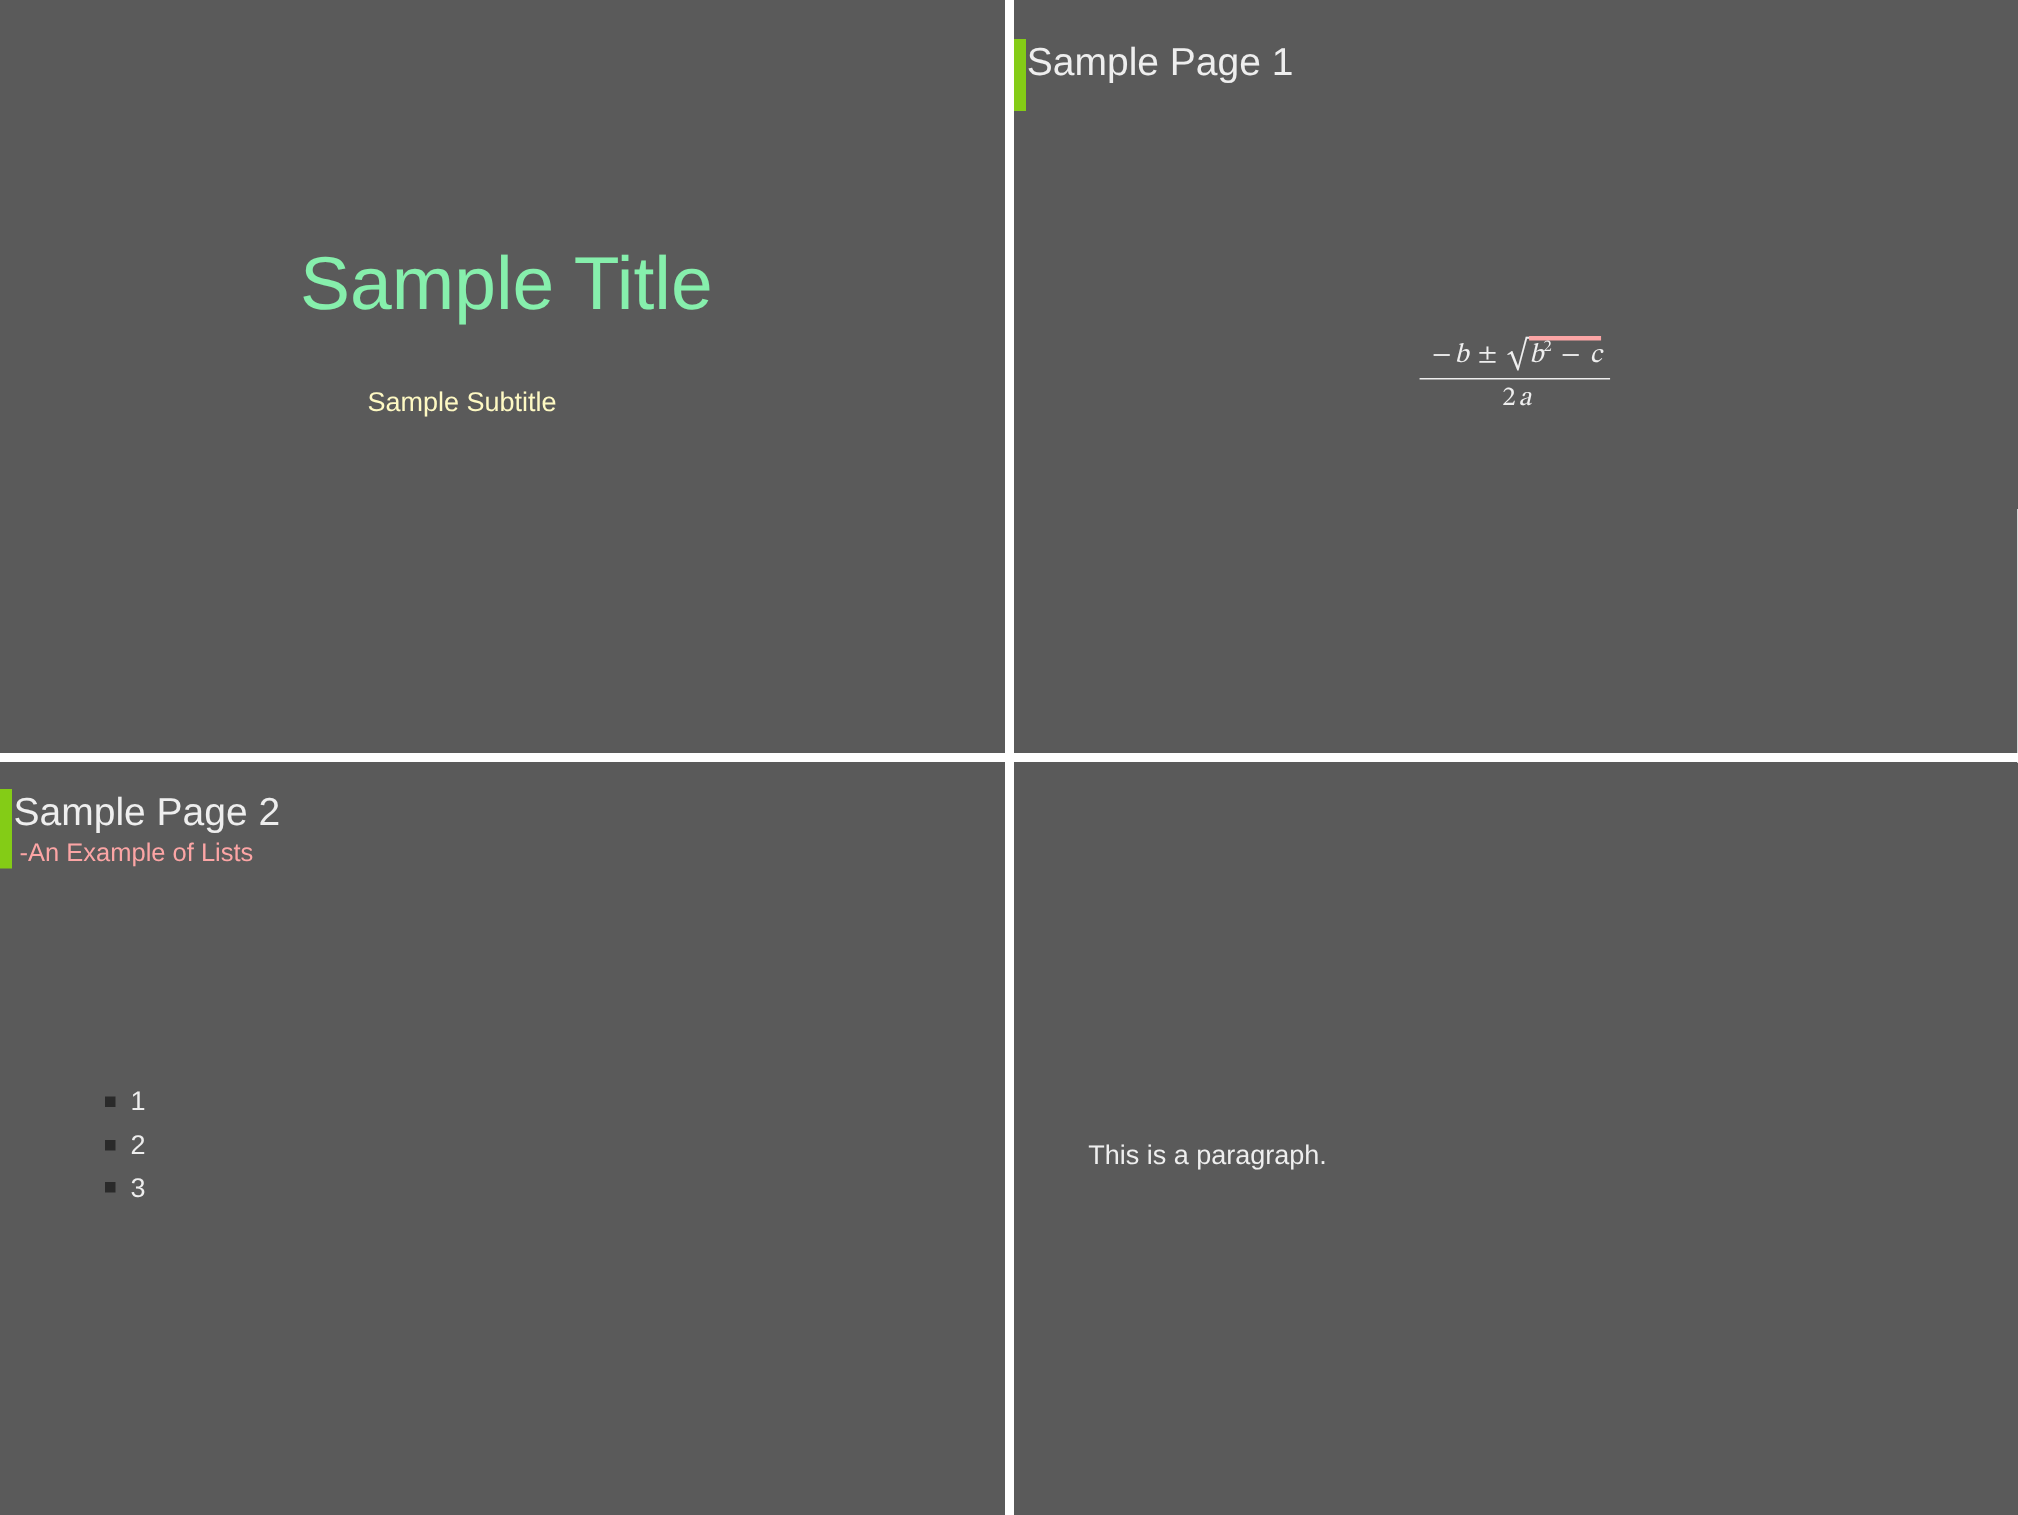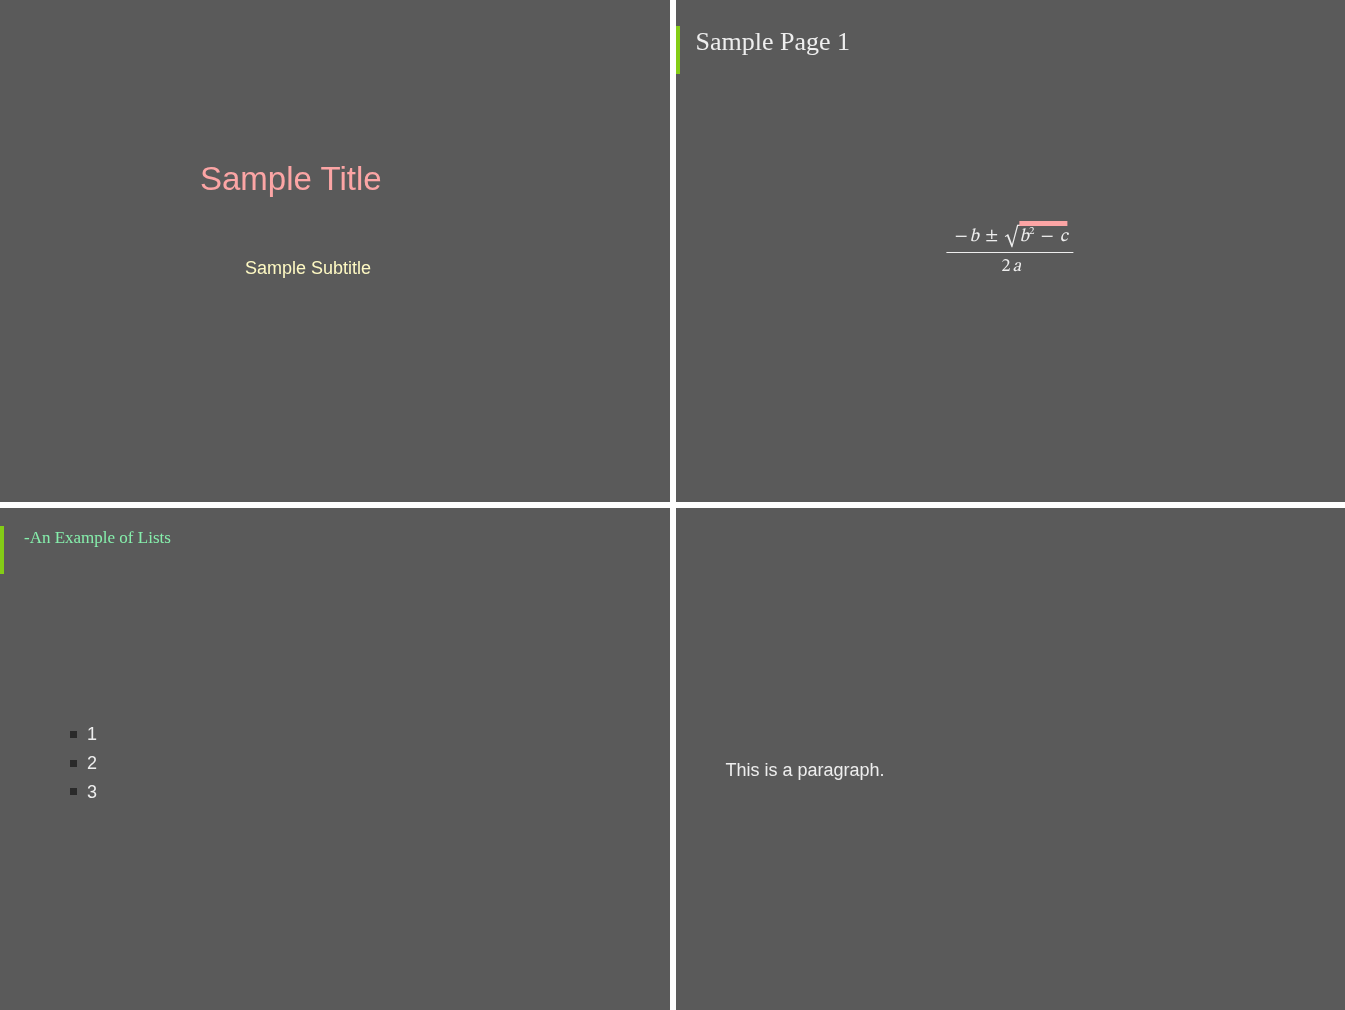--- a/index.html
+++ b/index.html
@@ -23,49 +23,48 @@
   .slide {
     background: #5a5a5a;
     position: relative;
     overflow: hidden;
   }
   
   .title-slide .title {
     position: absolute;
     top: 160px;
     left: 200px;
-    font-size: 33px;
+    font-size: 50px;
     font-weight: 400;
-    color: #fca5a5;
+    color: #86efac;
   }
   .title-slide .subtitle {
     position: absolute;
     top: 258px;
     left: 245px;
     font-size: 18px;
     color: #fef9c3;
   }
   
   .frame-title {
     position: absolute;
     top: 26px;
     left: 0;
-    padding-left: 16px;
-    border-left: 4px solid #84cc16;
+    padding-left: 1px;
+    border-left: 8px solid #84cc16;
     min-height: 48px;
-    font-family: Liberation Serif, serif;
   }
   .frame-title .ft-main {
     font-size: 26px;
     color: #eeeeee;
     line-height: 1.2;
   }
   .frame-title .ft-sub {
     font-size: 17px;
-    color: #86efac;
+    color: #fca5a5;
     margin-top: 2px;
     padding-left: 4px;
   }
   .slide3 .frame-title { top: 18px; }
   
   .formula {
     position: absolute;
     top: 225px;
     left: 50%;
     transform: translateX(-50%);
@@ -79,21 +78,21 @@
     padding: 0 6px 2px 6px;
     font-size: 18px;
     white-space: nowrap;
   }
   .formula .sqrt-sym {
     font-style: normal;
     font-size: 19px;
     vertical-align: -1px;
   }
   .formula .radicand {
-    border-top: 5px solid #fca5a5;
+    border-top: 3px solid #fca5a5;
     padding-top: 1px;
   }
   .formula .sup { font-size: 11px; vertical-align: super; font-style: normal;}
   .formula .bar {
     display: block;
     border-top: 1px solid #eeeeee;
     margin: 0 auto;
     width: 100%;
   }
   .formula .den {
@@ -153,20 +152,21 @@
       </span>
       <span class="bar"></span>
       <span class="den">
         <span class="op" style="font-style:normal">2</span><span>a</span>
       </span>
     </div>
   </div>
 
   <div class="slide slide3">
     <div class="frame-title">
+      <div class="ft-main">Sample Page 2</div>
       <div class="ft-sub">-An Example of Lists</div>
     </div>
     <div class="list">
       <div class="li">
         <span class="bullet"></span>
         <span>1</span>
       </div>
       <div class="li">
         <span class="bullet"></span>
         <span>2</span>

